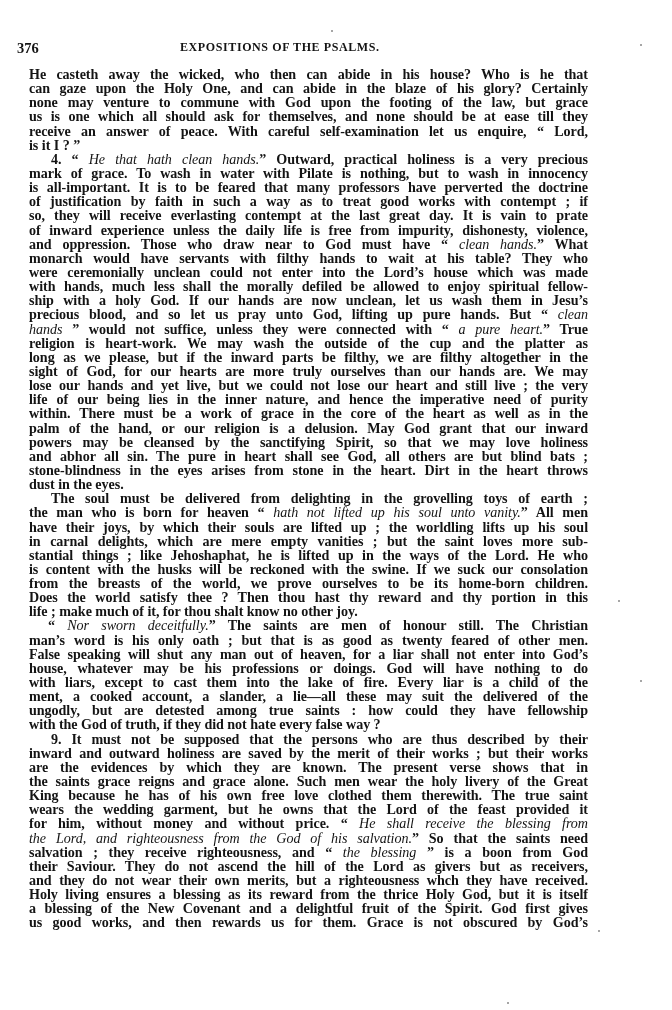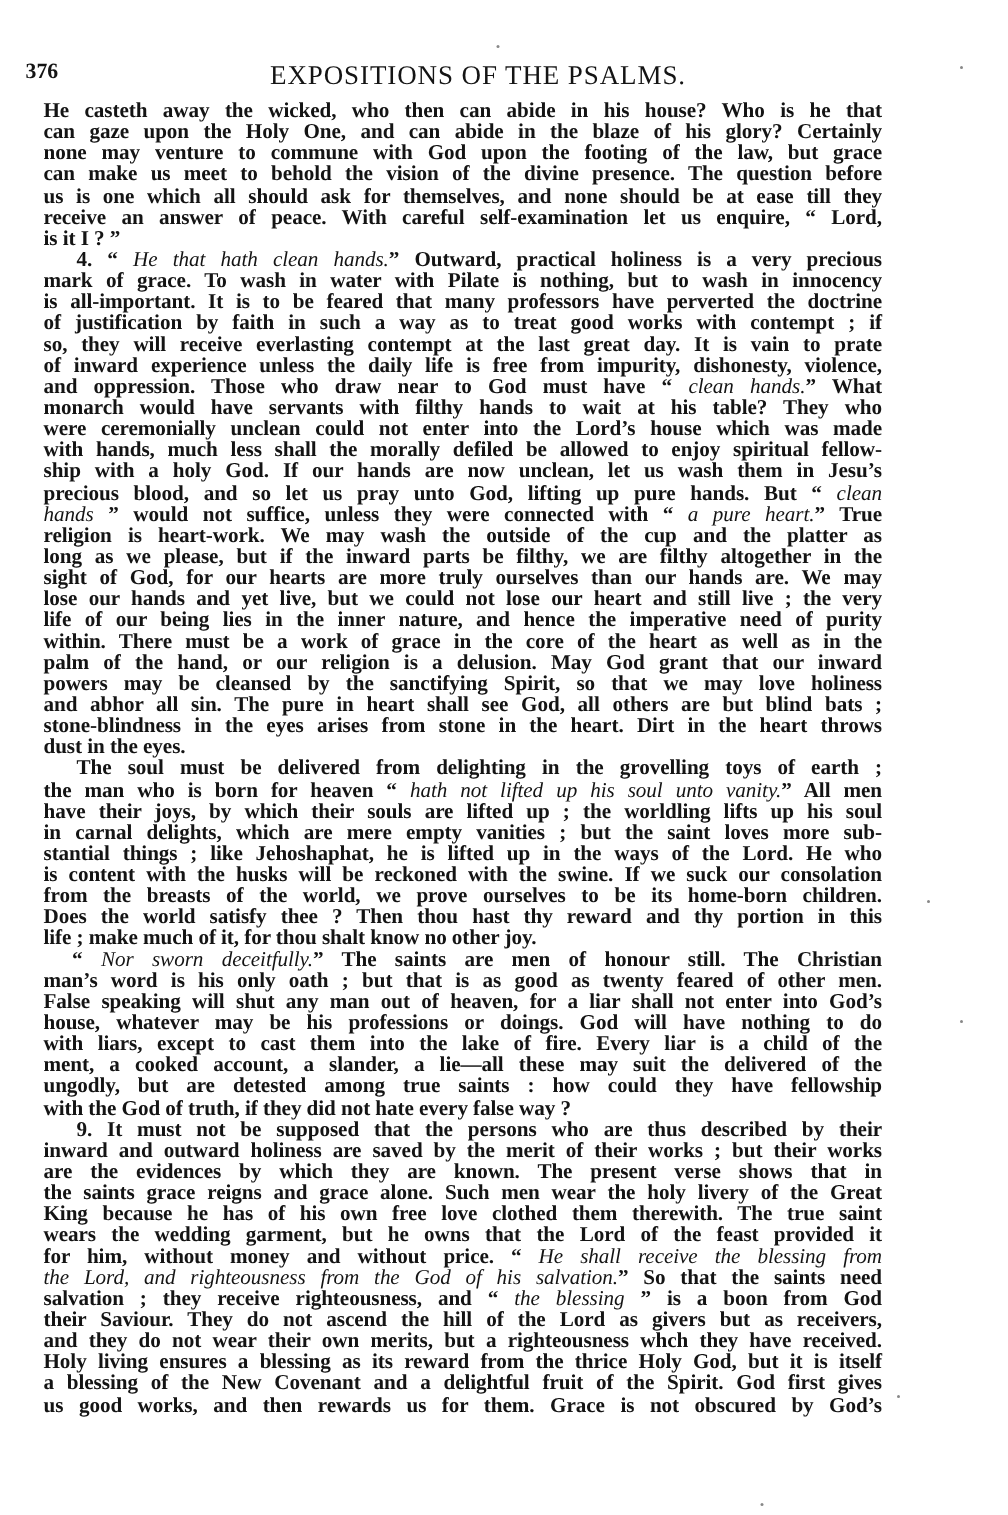--- a/index.html
+++ b/index.html
@@ -3,21 +3,21 @@
   <meta charset="utf-8">
   <style>
     html, body { margin: 0; padding: 0; }
     body {
       width: 672px; height: 1010px; background: #ffffff; position: relative; overflow: hidden;
       font-family: "Liberation Serif", "DejaVu Serif", serif; color: #141414;
     }
     .page { position: absolute; left: 0; top: 0; width: 564px; height: 1010px; }
     .header { position: absolute; top: 40px; left: 17px; width: 560px; height: 20px; }
     .page-num { position: absolute; left: 0; top: 0; font-size: 14.5px; font-weight: bold; font-family: "Liberation Serif", serif; }
-    .running-title { position: absolute; left: 163px; top: 0; font-size: 18px; font-weight: normal; letter-spacing: 0.6px; font-family: "Liberation Serif", serif; }
+    .running-title { position: absolute; left: 163px; top: 0; font-size: 12px; font-weight: bold; letter-spacing: 0.6px; font-family: "Liberation Serif", serif; }
     .body-text {
       position: absolute; left: 29px; top: 67px; width: 559px;
     }
     .line {
       height: 14.15px; line-height: 14.15px; font-size: 14.1px; white-space: nowrap;
       text-align: justify; text-align-last: justify; font-weight: 600;
       letter-spacing: -0.05px; overflow: visible;
     }
     .line.last { text-align-last: left; }
     .line.indent { padding-left: 22px; box-sizing: border-box; }
@@ -31,21 +31,20 @@
 <div class="page">
   <div class="header">
     <span class="page-num">376</span>
     <span class="running-title">EXPOSITIONS OF THE PSALMS.</span>
   </div>
 
   <div class="body-text" id="body-text">
       <div class="line"><span>He casteth away the wicked, who then can abide in his house?  Who is he that</span></div>
       <div class="line"><span>can gaze upon the Holy One, and can abide in the blaze of his glory?  Certainly</span></div>
       <div class="line"><span>none may venture to commune with God upon the footing of the law, but grace</span></div>
-      <div class="line"><span>can make us meet to behold the vision of the divine presence.  The question before</span></div>
       <div class="line"><span>us is one which all should ask for themselves, and none should be at ease till they</span></div>
       <div class="line"><span>receive an answer of peace.  With careful self-examination let us enquire, “ Lord,</span></div>
       <div class="line last"><span>is it I ? ”</span></div>
       <div class="line indent"><span>4. “ </span><span class="it">He that hath clean hands.</span><span>”  Outward, practical holiness is a very precious</span></div>
       <div class="line"><span>mark of grace.  To wash in water with Pilate is nothing, but to wash in innocency</span></div>
       <div class="line"><span>is all-important.  It is to be feared that many professors have perverted the doctrine</span></div>
       <div class="line"><span>of justification by faith in such a way as to treat good works with contempt ; if</span></div>
       <div class="line"><span>so, they will receive everlasting contempt at the last great day.  It is vain to prate</span></div>
       <div class="line"><span>of inward experience unless the daily life is free from impurity, dishonesty, violence,</span></div>
       <div class="line"><span>and oppression.  Those who draw near to God must have “ </span><span class="it">clean hands.</span><span>”  What</span></div>

